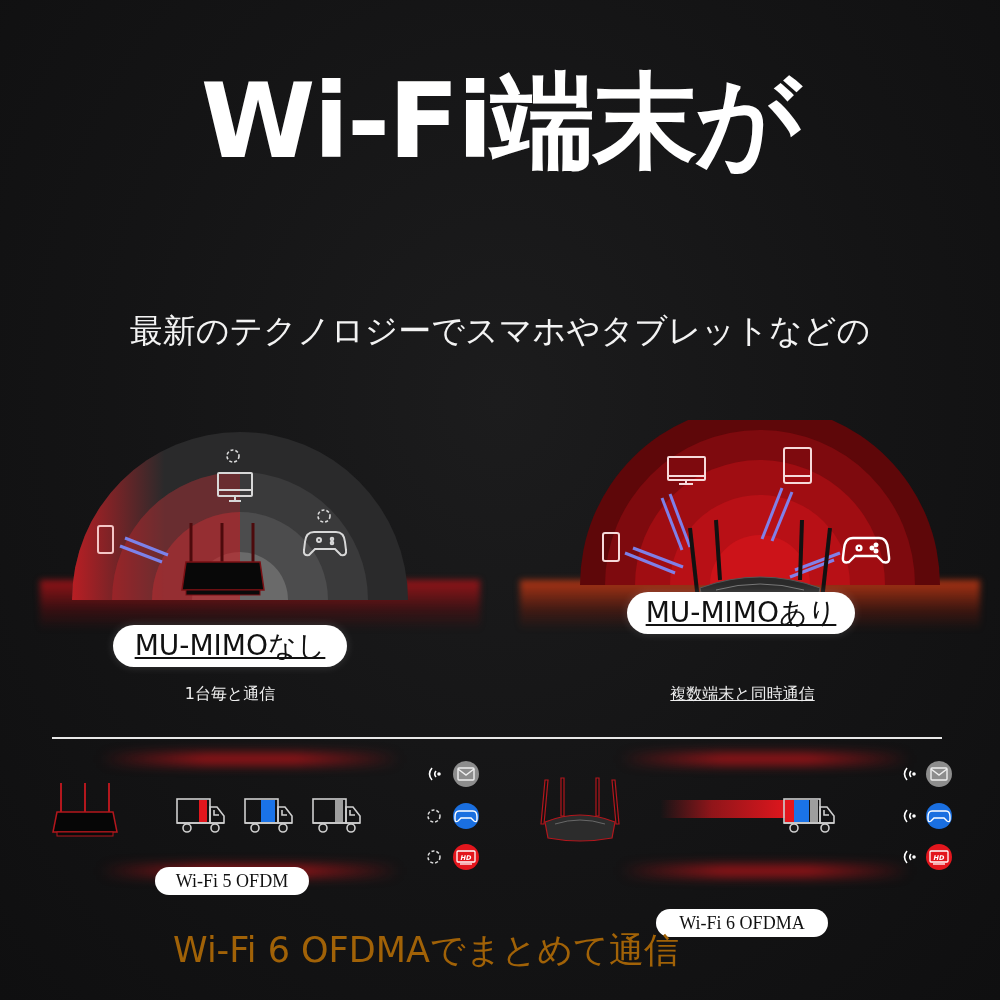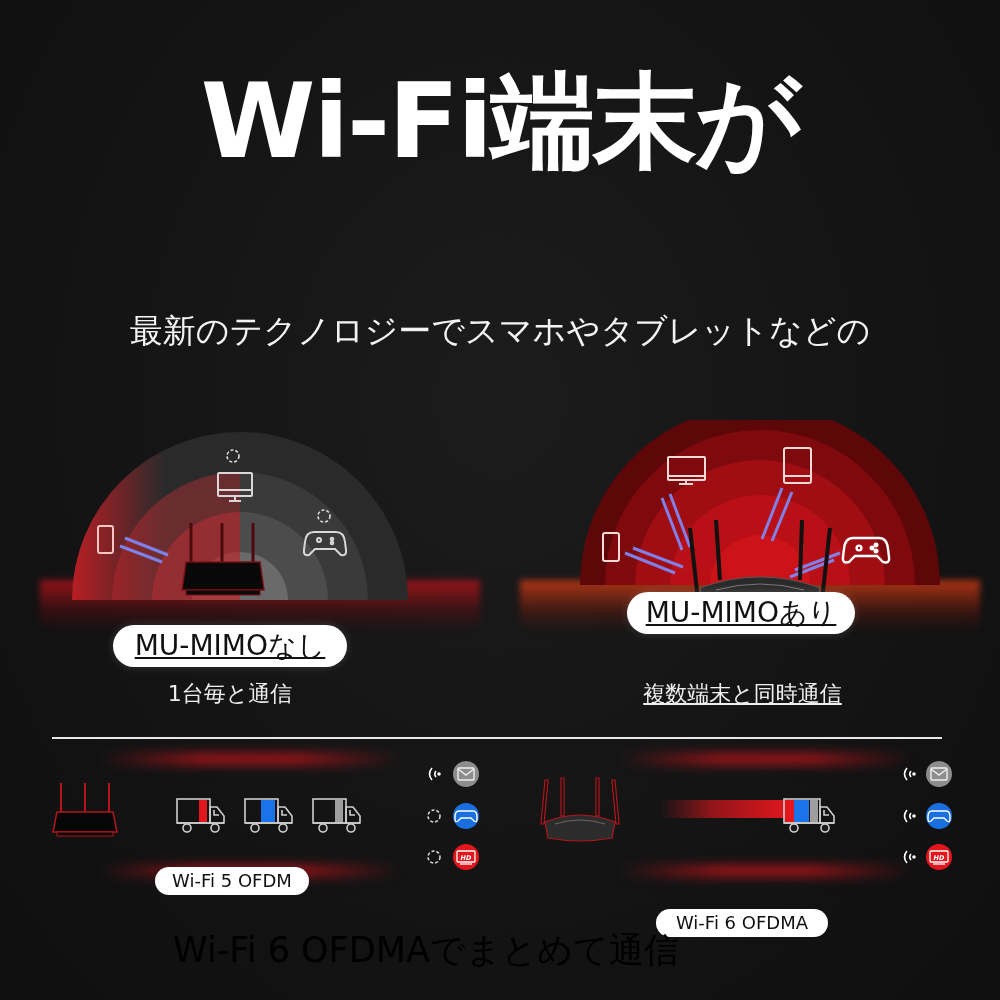--- a/index.html
+++ b/index.html
@@ -38,44 +38,44 @@
   .pill {
     background: #fff; color: #111; border-radius: 22px;
     font-size: 28px; line-height: 42px; height: 42px;
     padding: 0 16px; white-space: nowrap; text-align: center;
     box-shadow: 0 0 10px rgba(255,255,255,0.15);
     text-decoration: underline;
   }
   .pill-left { left: 113px; top: 625px; width: 234px; }
   .pill-right { left: 627px; top: 592px; width: 228px; }
   .caption {
-    font-size: 22px; line-height: 30px; color: #eee; text-align: center; white-space: nowrap;
+    font-size: 16px; line-height: 30px; color: #eee; text-align: center; white-space: nowrap;
   }
   .caption-left { left: 120px; top: 679px; width: 220px; }
   .caption-right { left: 620px; top: 679px; width: 245px; text-decoration: underline; }
 
   .divider {
     left: 52px; top: 737px; width: 890px; height: 2px; background: #e8e8e8;
   }
 
   
   .band {
     height: 10px; filter: blur(6px);
     background: linear-gradient(90deg, rgba(200,20,25,0) 0%, rgba(200,20,25,0.9) 35%, rgba(200,20,25,0.9) 65%, rgba(200,20,25,0) 100%);
   }
   .tag {
     background: #fff; color: #111; border-radius: 16px;
     font-size: 18px; line-height: 28px; height: 28px;
-    padding: 0 12px; white-space: nowrap; text-align: center;
+    padding: 0 12px; white-space: nowrap; text-align: center; font-family: Liberation Serif, serif;
   }
   .tag-left { left: 155px; top: 867px; width: 154px; }
   .tag-right { left: 656px; top: 867px; width: 172px; margin-top: 42px; }
   .bottom-text {
     left: 0; top: 925px; width: 852px; text-align: center;
-    font-size: 35px; line-height: 50px; color: #000000;
+    font-size: 35px; line-height: 50px; color: #a16207;
   }
 </style>
 </head>
 <body>
 
 <div class="abs headline">
   <div>Wi-Fi端末が</div>
 </div>
 
 <div class="abs subtitle">

